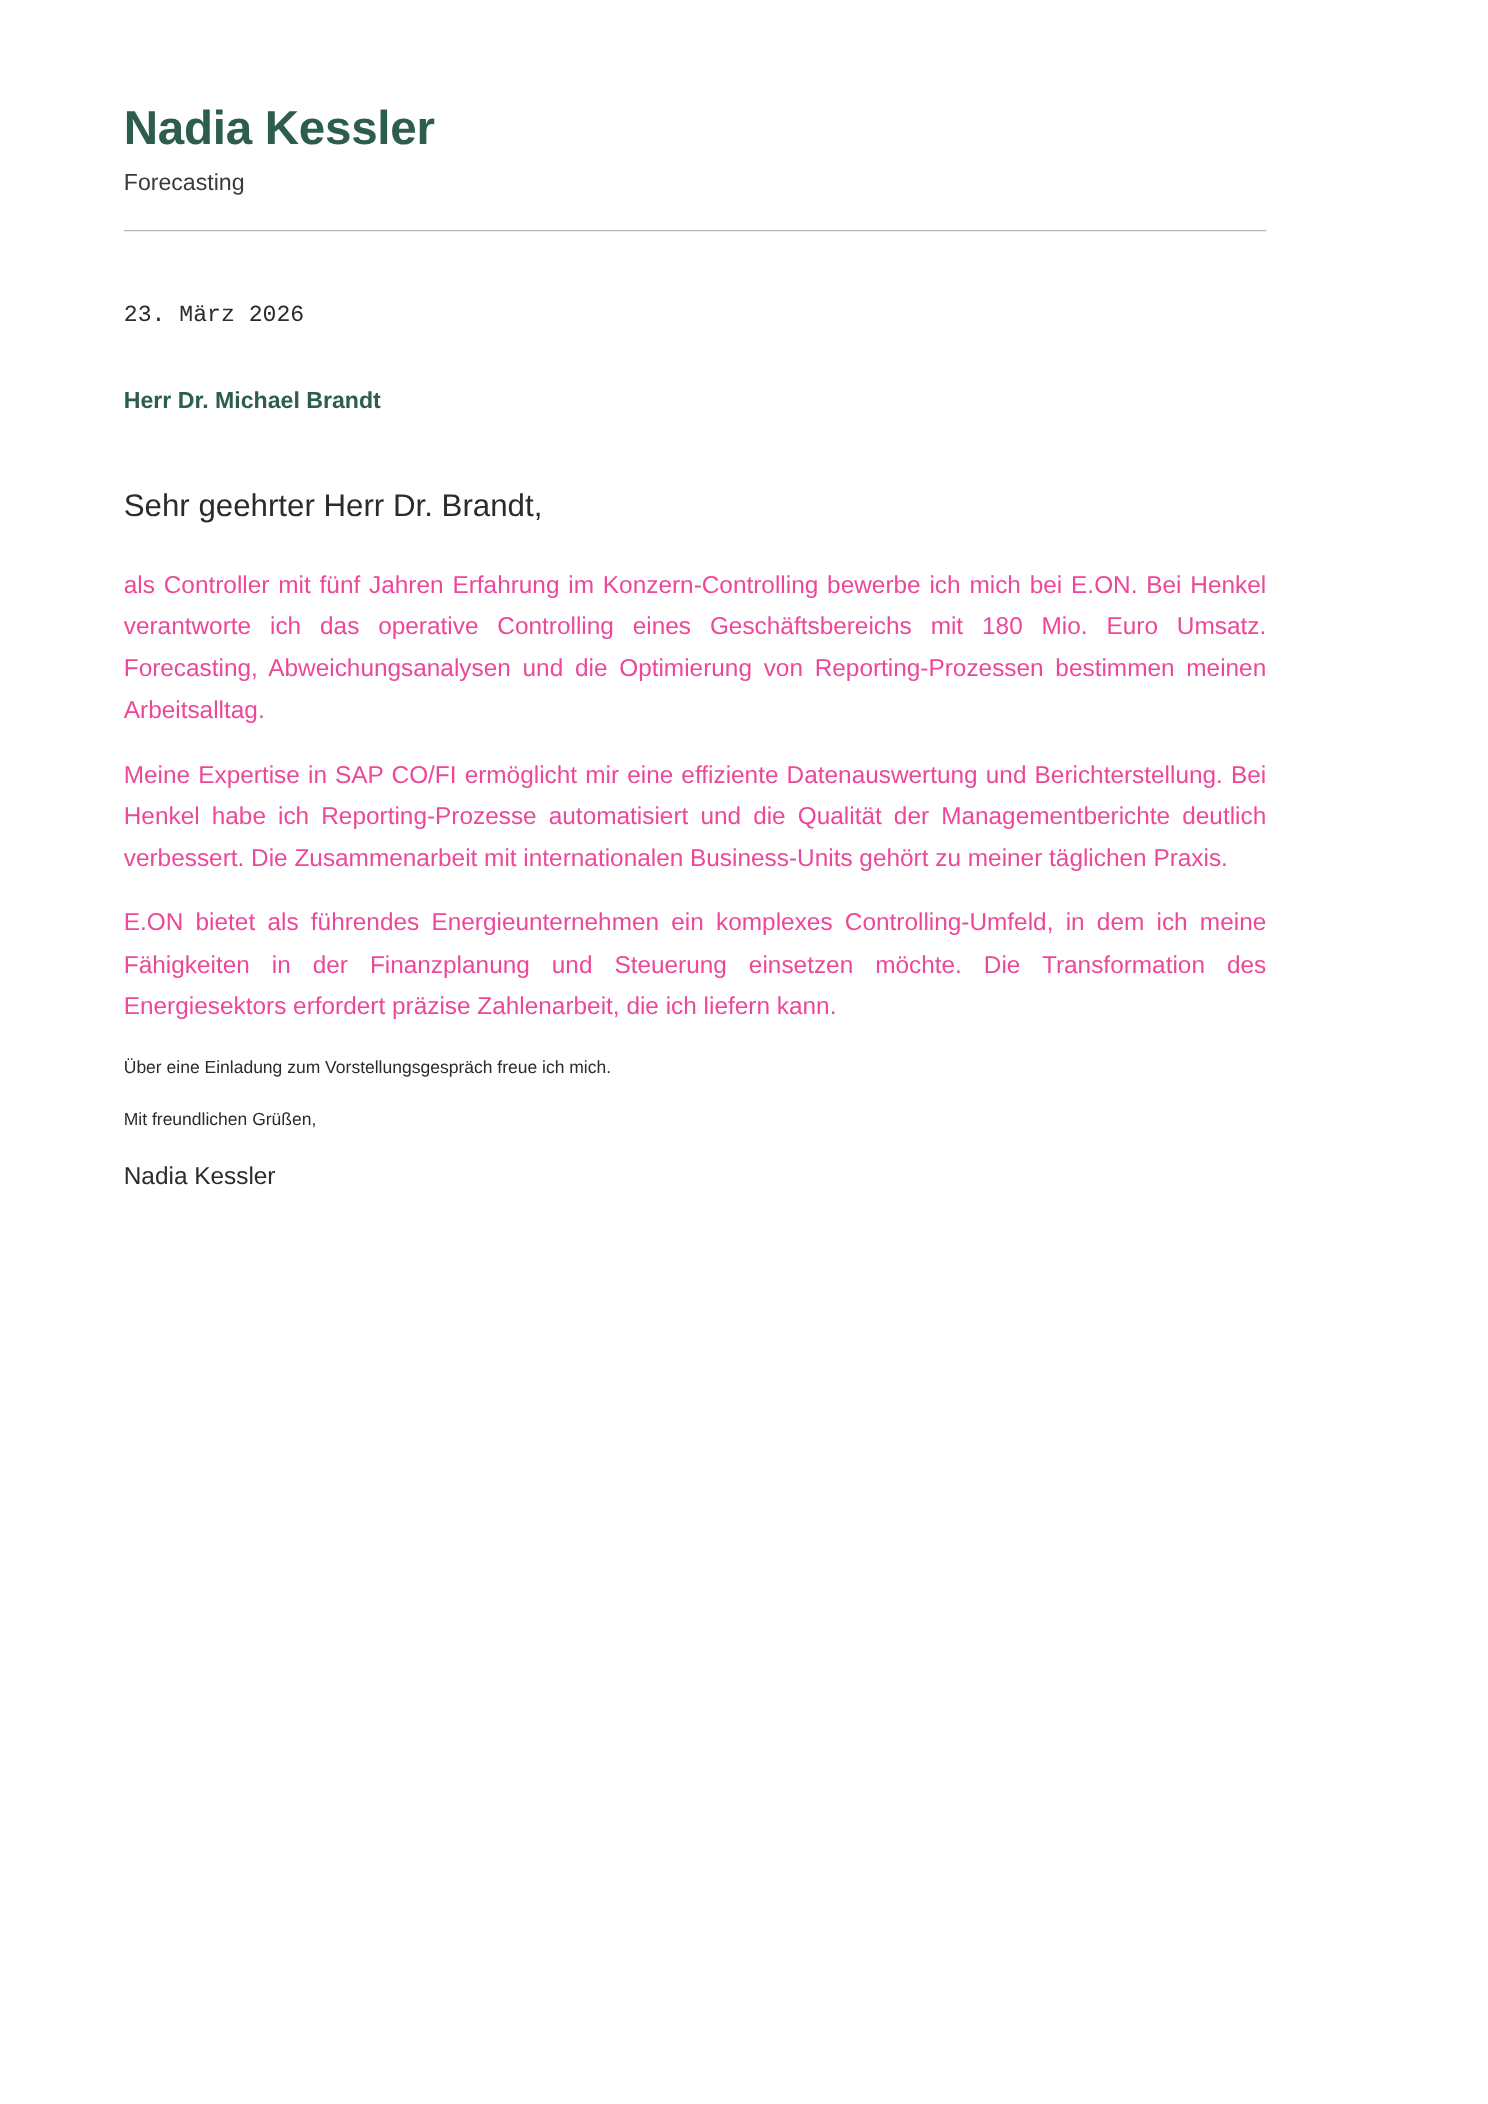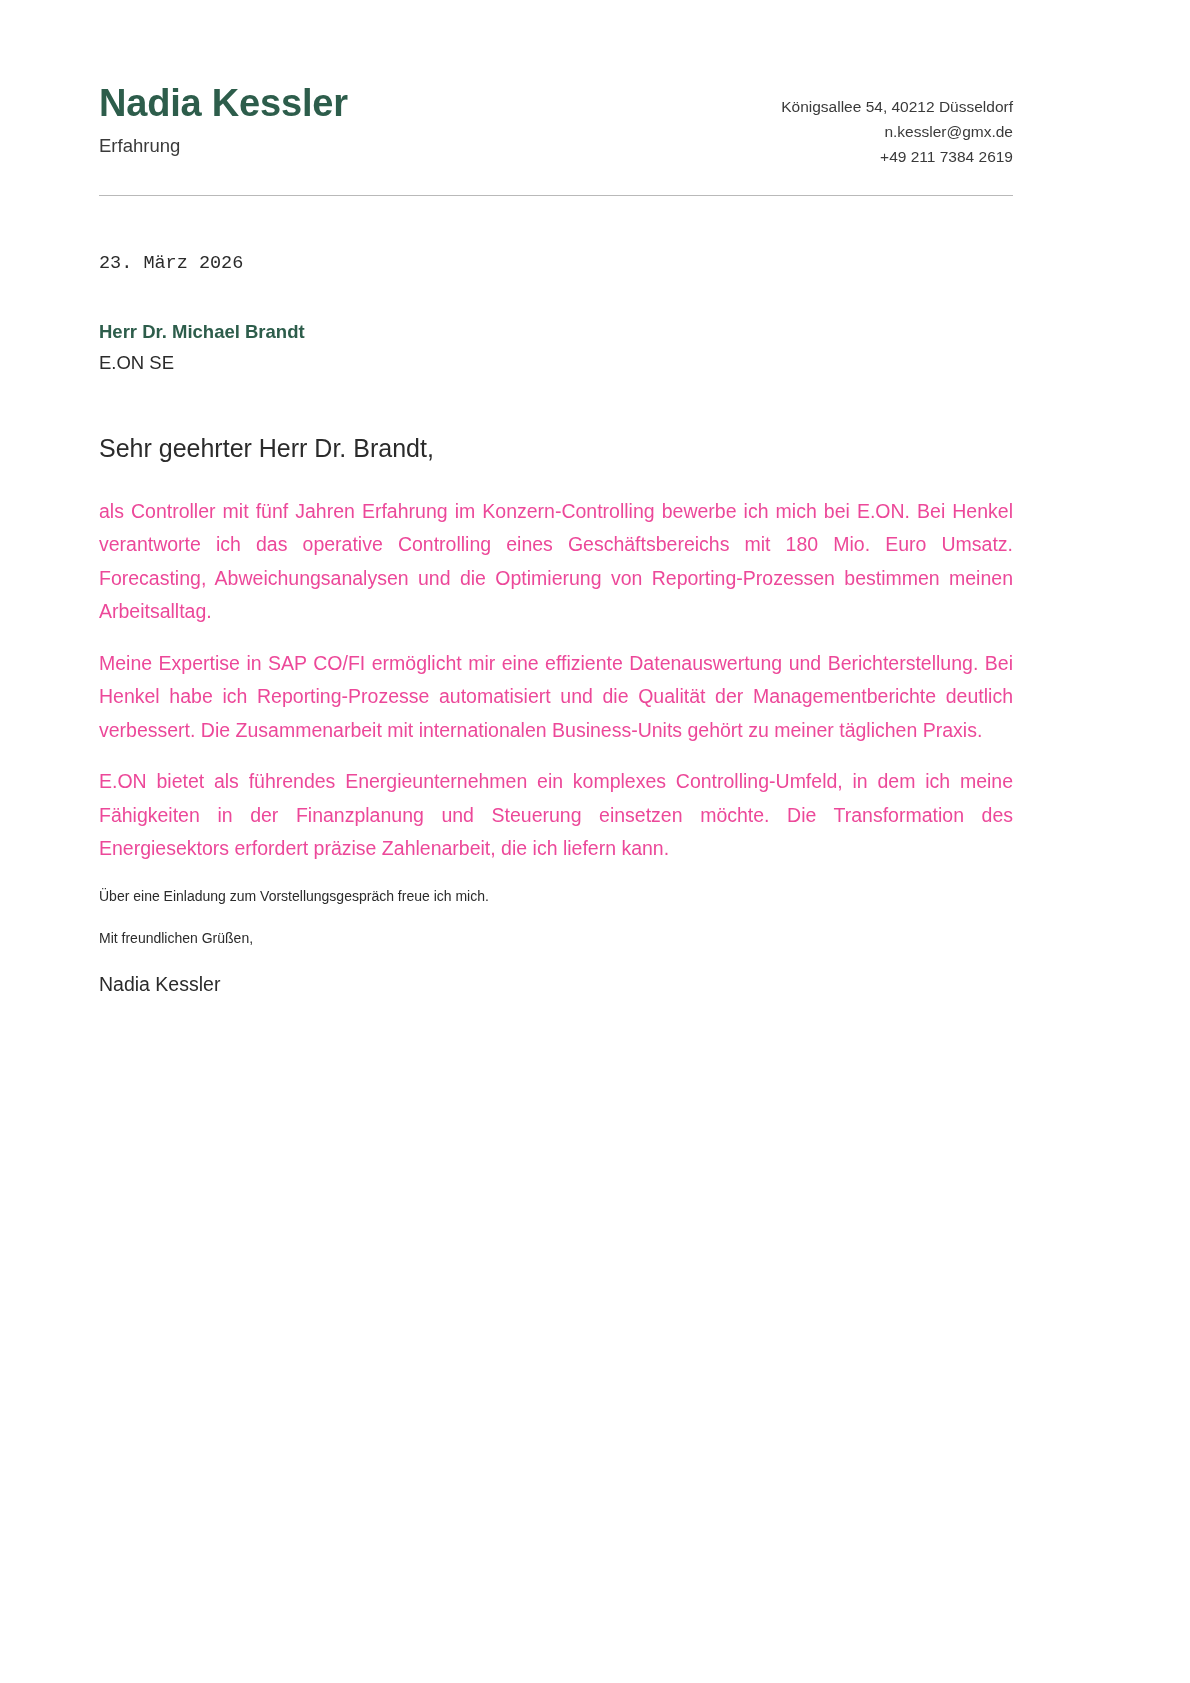--- a/index.html
+++ b/index.html
@@ -139,36 +139,30 @@
 </style>
 </head>
 <body>
 
 <div class="page">
   <div class="content">
 
     <div class="letter-header">
       <div class="identity">
         <h1 class="name">Nadia Kessler</h1>
-        <div class="job-title">Erfahrung</div>
-      </div>
-      <div class="contact-block">
-        <div class="contact-line">Königsallee 54, 40212 Düsseldorf</div>
-        <div class="contact-line">n.kessler@gmx.de</div>
-        <div class="contact-line">+49 211 7384 2619</div>
+        <div class="job-title">Forecasting</div>
       </div>
     </div>
 
     <hr class="divider">
 
     <div class="meta">
       <div class="date-line">23. März 2026</div>
       <div class="recipient">
         <div class="recipient-name">Herr Dr. Michael Brandt</div>
-        <div class="recipient-company">E.ON SE</div>
       </div>
     </div>
 
     <div class="body">
       <div class="salutation">Sehr geehrter Herr Dr. Brandt,</div>
       <p class="paragraph">als Controller mit fünf Jahren Erfahrung im Konzern-Controlling bewerbe ich mich bei E.ON. Bei Henkel verantworte ich das operative Controlling eines Geschäftsbereichs mit 180 Mio. Euro Umsatz. Forecasting, Abweichungsanalysen und die Optimierung von Reporting-Prozessen bestimmen meinen Arbeitsalltag.</p>
       <p class="paragraph">Meine Expertise in SAP CO/FI ermöglicht mir eine effiziente Datenauswertung und Berichterstellung. Bei Henkel habe ich Reporting-Prozesse automatisiert und die Qualität der Managementberichte deutlich verbessert. Die Zusammenarbeit mit internationalen Business-Units gehört zu meiner täglichen Praxis.</p>
       <p class="paragraph">E.ON bietet als führendes Energieunternehmen ein komplexes Controlling-Umfeld, in dem ich meine Fähigkeiten in der Finanzplanung und Steuerung einsetzen möchte. Die Transformation des Energiesektors erfordert präzise Zahlenarbeit, die ich liefern kann.</p>
       <p class="closing-line">Über eine Einladung zum Vorstellungsgespräch freue ich mich.</p>
       <p class="closing-line">Mit freundlichen Grüßen,</p>

